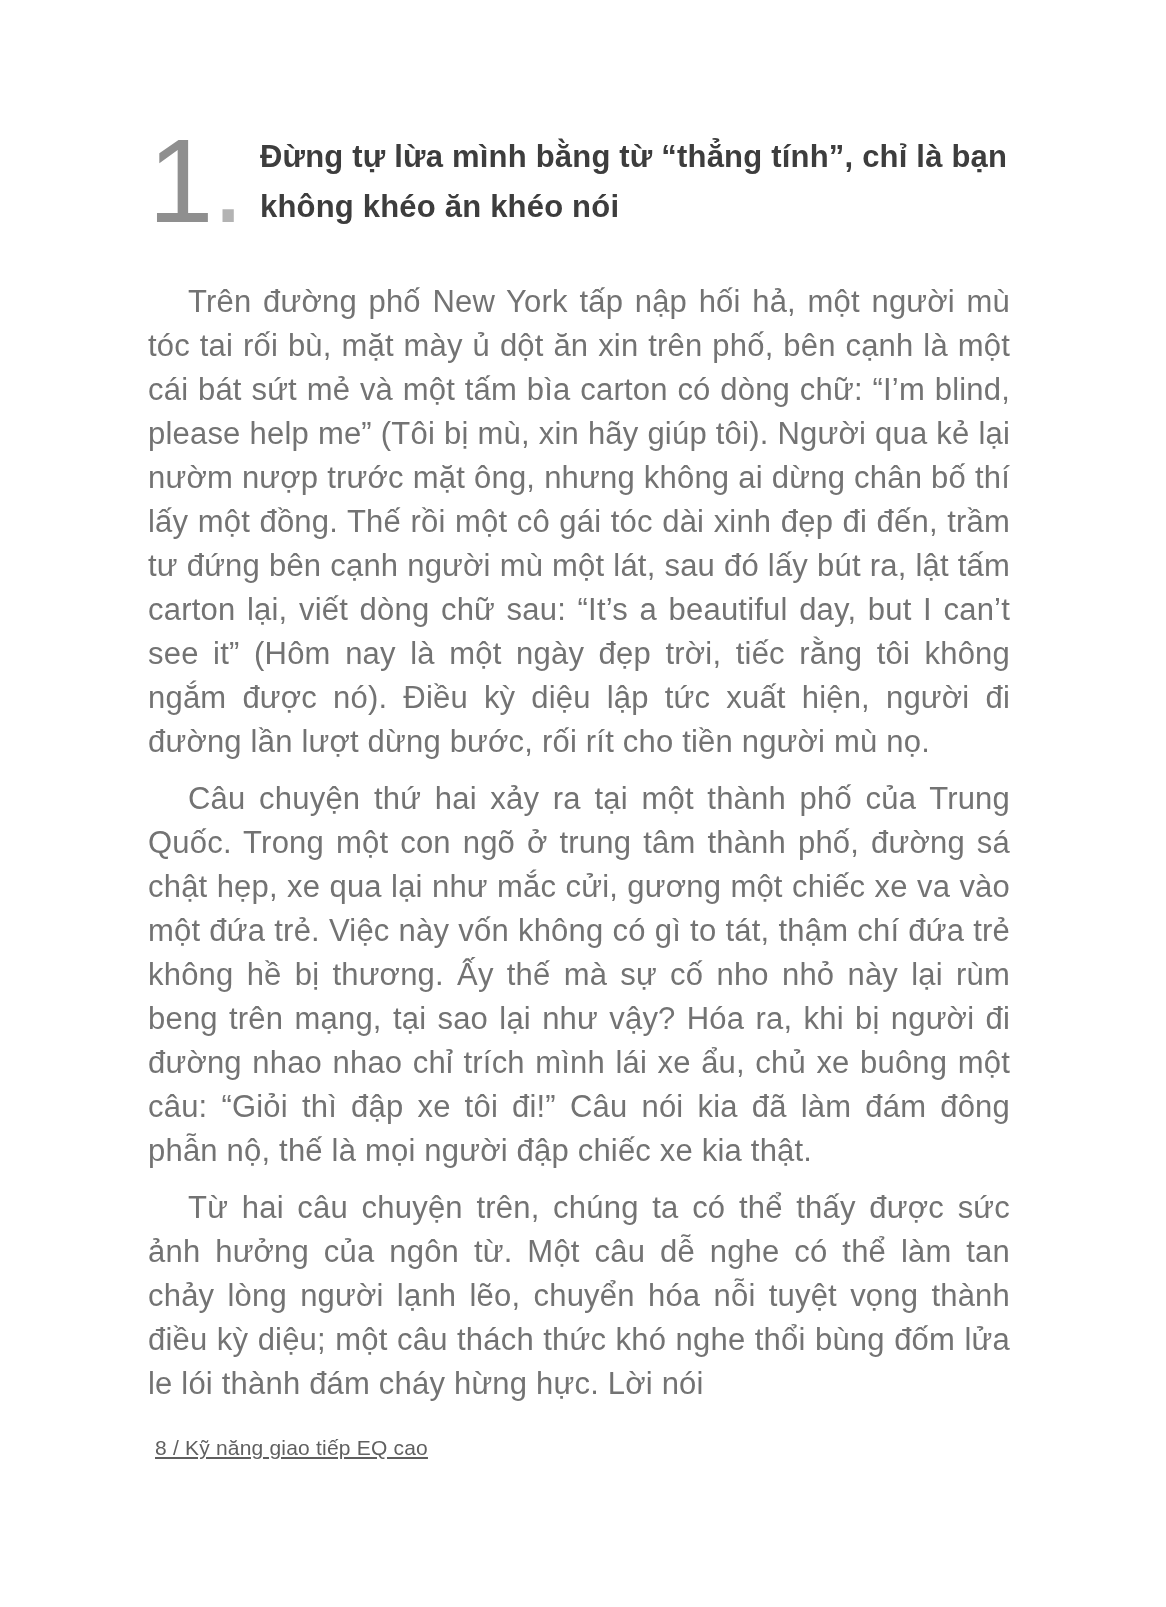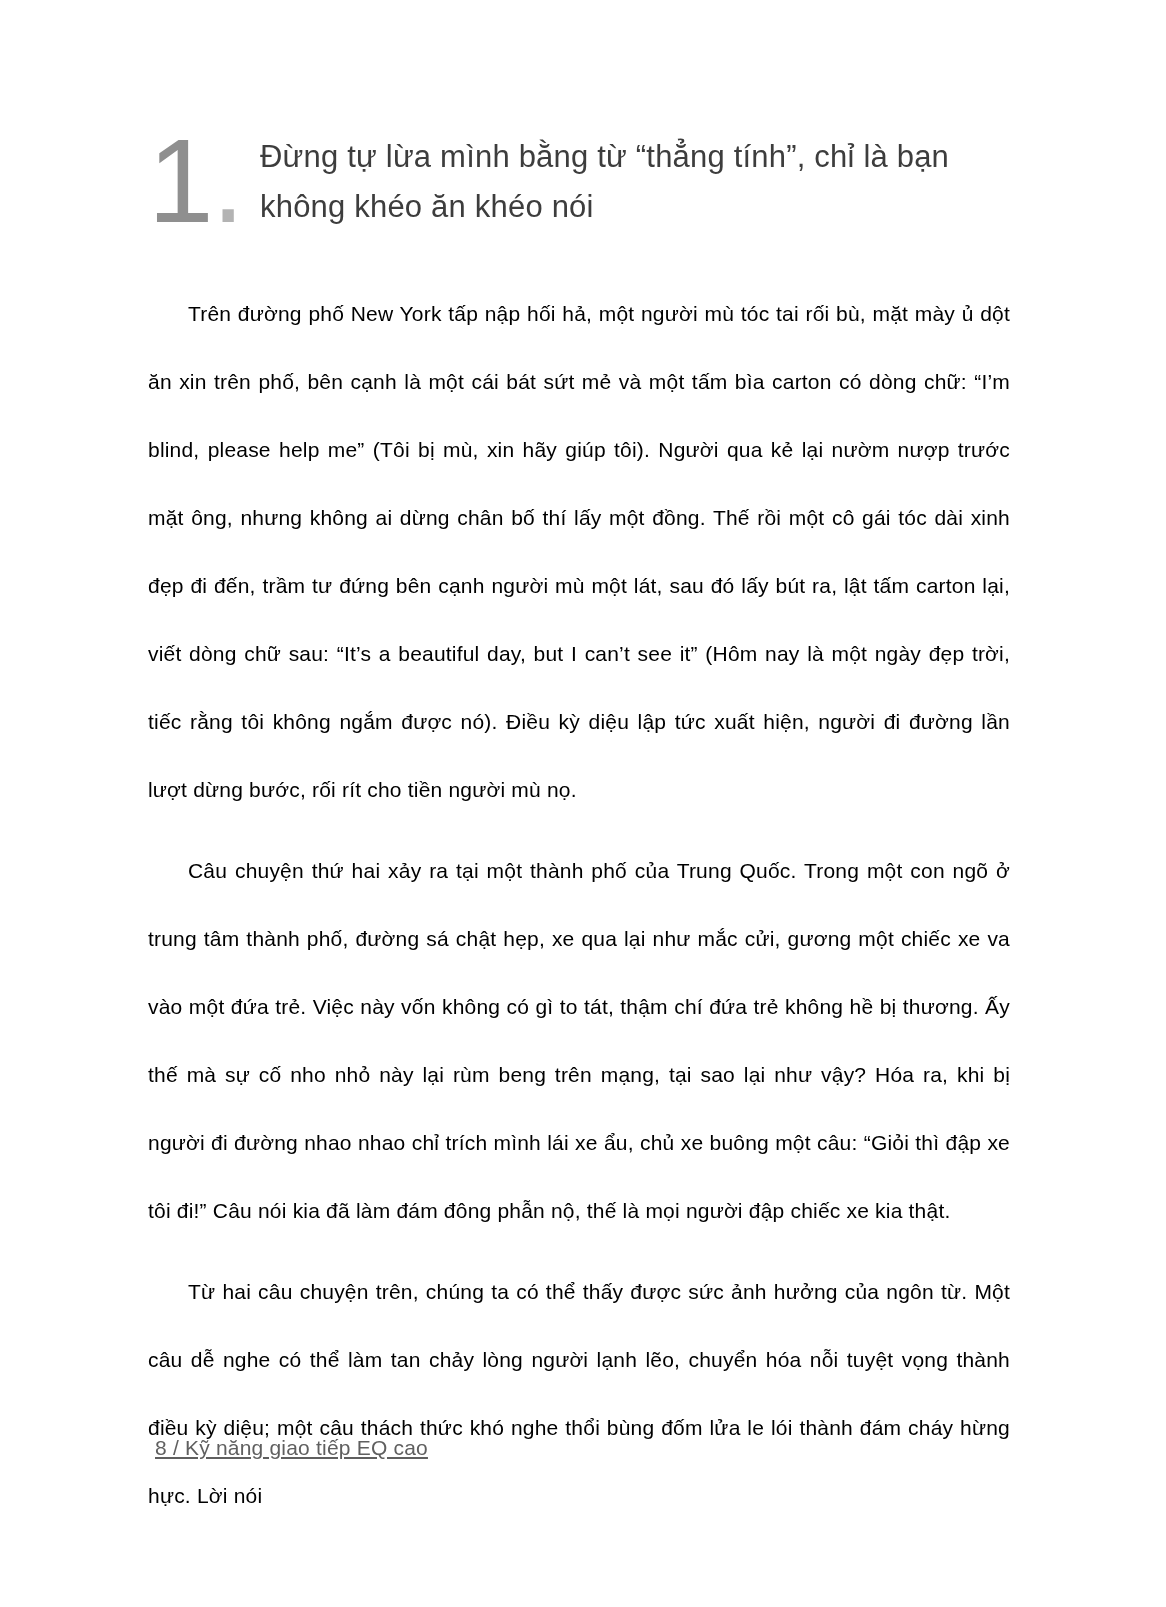--- a/index.html
+++ b/index.html
@@ -28,30 +28,30 @@
     font-size: 118px;
     line-height: 0.88;
     color: #8f8f8f;
     letter-spacing: -2px;
     margin-top: 4px;
   }
   .chapter-number .dot { color: #b3b3b3; }
   .chapter-title {
     flex: 1;
     font-size: 31px;
-    font-weight: 400;
+    font-weight: 700;
     color: #3d3d3d;
     line-height: 1.62;
     margin-top: 6px;
     letter-spacing: 0.2px;
   }
   .body-text p {
-    font-size: 21px;
-    color: #000000;
-    line-height: 68px;
+    font-size: 31px;
+    color: #737373;
+    line-height: 44px;
     text-align: justify;
     text-indent: 40px;
     margin-bottom: 13px;
     letter-spacing: 0.2px;
   }
   .page-footer {
     position: absolute;
     left: 155px;
     top: 1436px;
     font-size: 21px;

